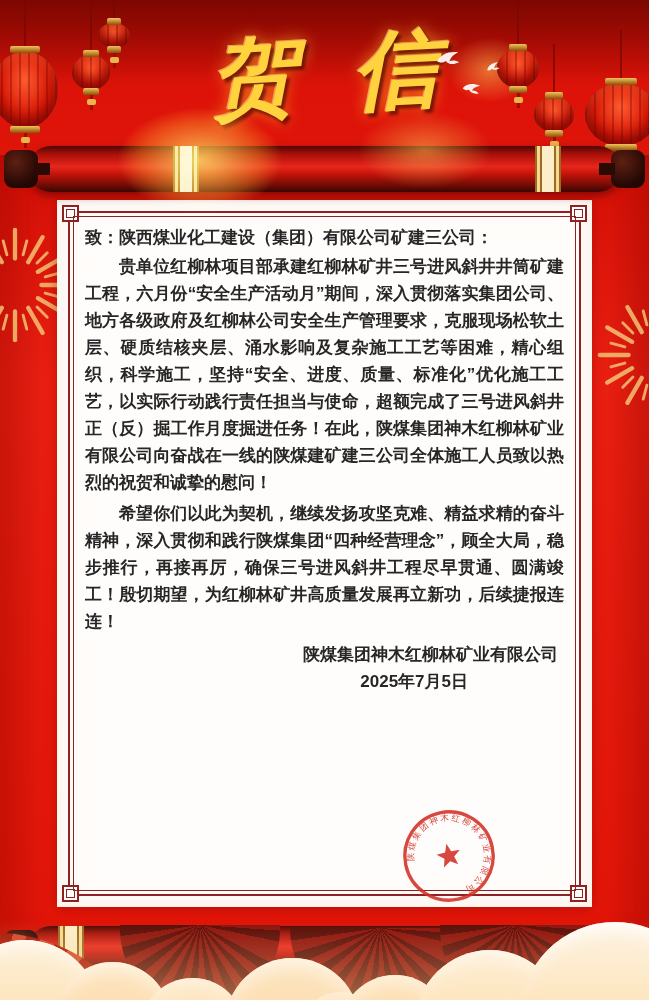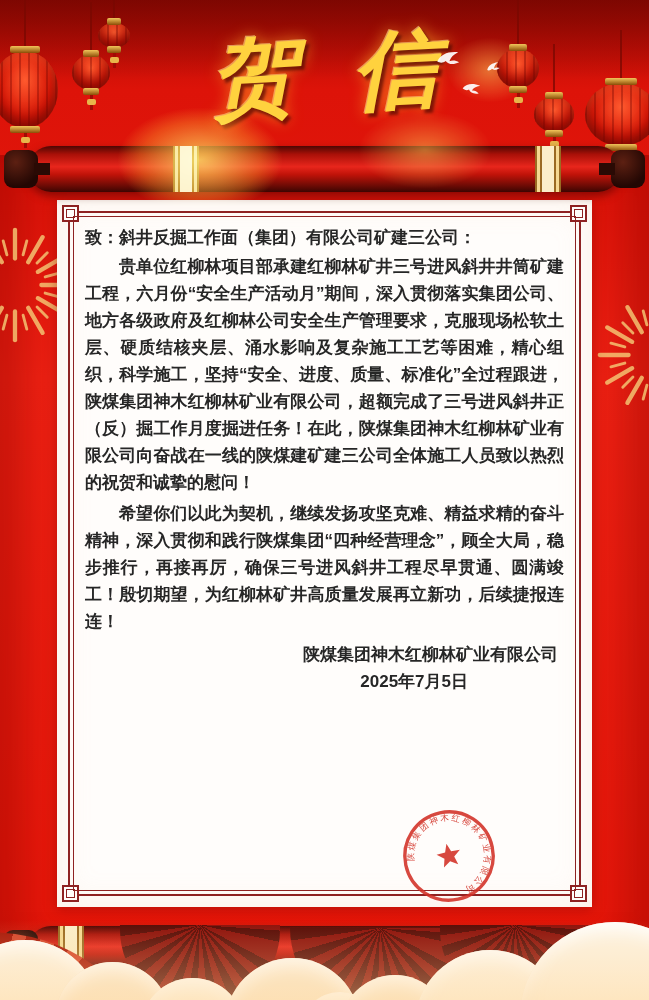--- a/index.html
+++ b/index.html
@@ -193,22 +193,22 @@
   <div class="paper">
     <div class="frame-outer">
       <i class="corner tl"></i>
       <i class="corner tr"></i>
       <i class="corner bl"></i>
       <i class="corner br"></i>
     </div>
     <div class="frame-inner"></div>
 
     <div class="letter-text">
-      <p class="salutation">致：斜井反掘工作面（集团）有限公司矿建三公司：</p>
-      <p class="para">贵单位红柳林项目部承建红柳林矿井三号进风斜井井筒矿建工程，六月份“安全生产活动月”期间，深入贯彻落实集团公司、地方各级政府及红柳林公司安全生产管理要求，克服现场松软土层、硬质结核夹层、涌水影响及复杂施工工艺等困难，精心组织，科学施工，坚持“安全、进度、质量、标准化”全过程跟进，陕煤集团神木红柳林矿业有限公司，超额完成了三号进风斜井正（反）掘工作月度掘进任务！在此，陕煤集团神木红柳林矿业有限公司向奋战在一线的陕煤建矿建三公司全体施工人员致以热烈的祝贺和诚挚的慰问！</p>
+      <p class="salutation">致：陕西煤业化工建设（集团）有限公司矿建三公司：</p>
+      <p class="para">贵单位红柳林项目部承建红柳林矿井三号进风斜井井筒矿建工程，六月份“安全生产活动月”期间，深入贯彻落实集团公司、地方各级政府及红柳林公司安全生产管理要求，克服现场松软土层、硬质结核夹层、涌水影响及复杂施工工艺等困难，精心组织，科学施工，坚持“安全、进度、质量、标准化”优化施工工艺，以实际行动践行责任担当与使命，超额完成了三号进风斜井正（反）掘工作月度掘进任务！在此，陕煤集团神木红柳林矿业有限公司向奋战在一线的陕煤建矿建三公司全体施工人员致以热烈的祝贺和诚挚的慰问！</p>
       <p class="para">希望你们以此为契机，继续发扬攻坚克难、精益求精的奋斗精神，深入贯彻和践行陕煤集团“四种经营理念”，顾全大局，稳步推行，再接再厉，确保三号进风斜井工程尽早贯通、圆满竣工！殷切期望，为红柳林矿井高质量发展再立新功，后续捷报连连！</p>
       <p class="signature">陕煤集团神木红柳林矿业有限公司</p>
       <p class="date-line">2025年7月5日</p>
     </div>
 
     <svg class="seal" viewBox="0 0 100 100">
       <circle cx="50" cy="50" r="46" fill="none" stroke="#d23026" stroke-width="3.5"></circle>
       <polygon fill="#d23026" points="50,37 53.2,45.6 62.4,46 55.2,51.7 57.6,60.5 50,55.5 42.4,60.5 44.8,51.7 37.6,46 46.8,45.6"></polygon>
       <path id="sealArc" fill="none" d="M50,50 m-37,0 a37,37 0 1,1 74,0 a37,37 0 1,1 -74,0"></path>
       <text font-size="9" fill="#d23026" letter-spacing="2">

